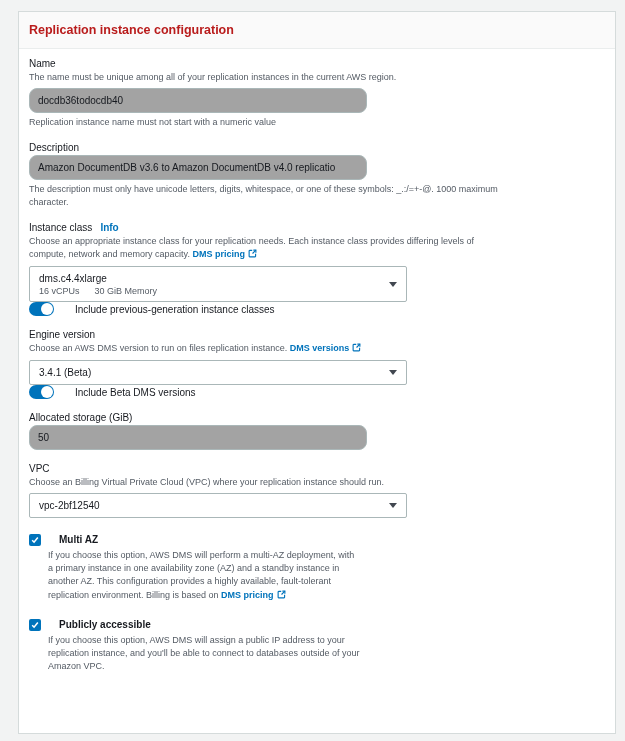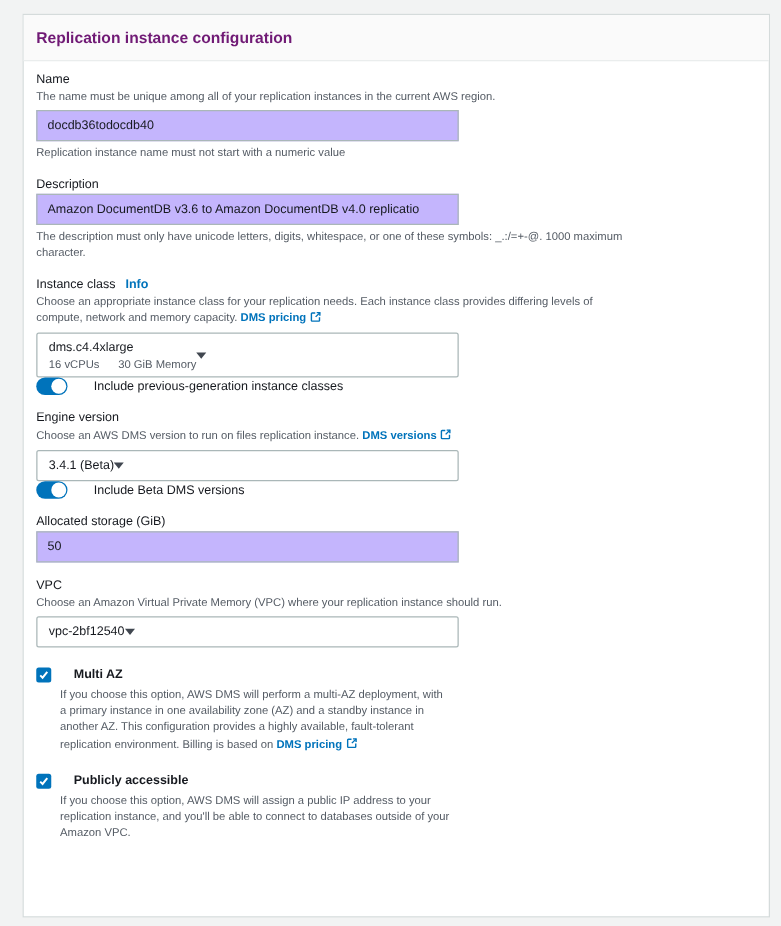--- a/index.html
+++ b/index.html
@@ -19,54 +19,54 @@
     box-sizing:border-box;
   }
   .card-header {
     height:37px;
     background:#fafafa;
     border-bottom:1px solid #eaeded;
     display:flex; align-items:center;
     padding:0 10px;
     box-sizing:border-box;
   }
-  .card-title { font-size:12.5px; font-weight:bold; margin:0; color:#701a75; }
+  .card-title { font-size:12.5px; font-weight:bold; margin:0; color:#b91c1c; }
   .card-body { padding:9px 10px 14px 10px; }
 
   .field { margin-top:13px; }
   .field:first-child { margin-top:0; }
 
   .label-row { display:flex; align-items:baseline; }
   .label { font-size:10px; font-weight:normal; color:#16191f; margin-bottom:2px; }
   .info-link { font-size:10px; font-weight:bold; color:#0073bb; margin-left:8px; cursor:pointer; text-decoration:none; }
 
   .desc {
     font-size:9px; color:#545b64; line-height:1.45;
     max-width:474px; margin-bottom:4px;
   }
   .hint { font-size:9px; color:#545b64; line-height:1.45; max-width:474px; margin-top:3px; }
 
   .link { color:#0073bb; font-weight:bold; text-decoration:none; cursor:pointer; }
   .ext-icon { display:inline-block; vertical-align:-1px; margin-left:3px; }
 
   .text-input {
     width:338px; height:25px;
-    border:1px solid #aab7b8; border-radius:0;
+    border:1px solid #aab7b8; border-radius:8px;
     padding:0 8px; box-sizing:border-box;
     font-size:10px; color:#16191f;
     font-family:"Liberation Sans", sans-serif;
-    background:#c4b5fd; display:block;
+    background:#a3a3a3; display:block;
   }
 
   .select {
-    width:338px; height:25px;
+    width:378px; height:25px;
     border:1px solid #aab7b8; border-radius:2px;
     padding:0 9px; box-sizing:border-box;
     background:#fff; cursor:pointer;
-    display:flex; align-items:center; 
+    display:flex; align-items:center; justify-content:space-between;
   }
   .select.tall { height:36px; }
   .select-text { display:flex; flex-direction:column; justify-content:center; }
   .select-primary { font-size:10px; color:#16191f; }
   .select-secondary { font-size:9px; color:#545b64; display:flex; gap:15px; margin-top:2px; }
   .caret {
     width:0; height:0;
     border-left:4px solid transparent;
     border-right:4px solid transparent;
     border-top:5px solid #414750;
@@ -173,21 +173,21 @@
       </div>
     </div>
 
     <div class="field">
       <div class="label">Allocated storage (GiB)</div>
       <input type="text" class="text-input" value="50" style="">
     </div>
 
     <div class="field">
       <div class="label">VPC</div>
-      <div class="desc">Choose an Amazon Virtual Private Memory (VPC) where your replication instance should run.</div>
+      <div class="desc">Choose an Billing Virtual Private Cloud (VPC) where your replication instance should run.</div>
       <div class="select">
         <span class="select-primary">vpc-2bf12540</span>
         <span class="caret"></span>
       </div>
     </div>
 
     <div class="field" style="margin-top:16px;">
       <div class="check-row">
         <span class="checkbox">
             <svg width="10" height="10" viewBox="0 0 16 16">

